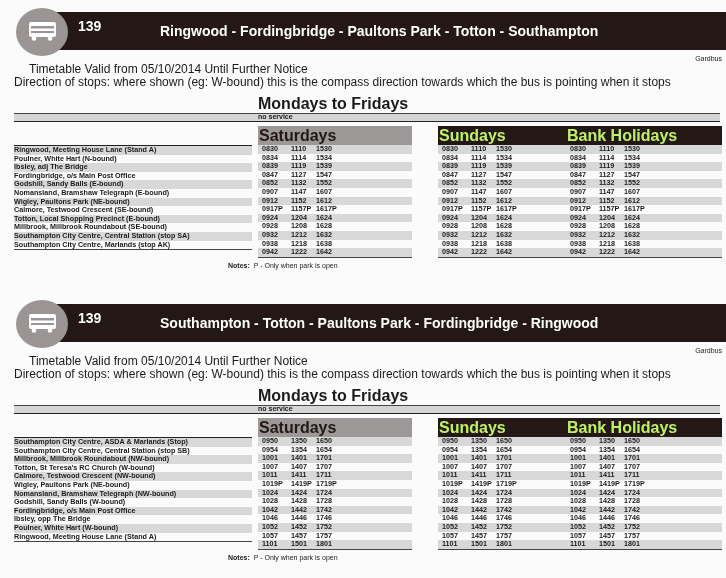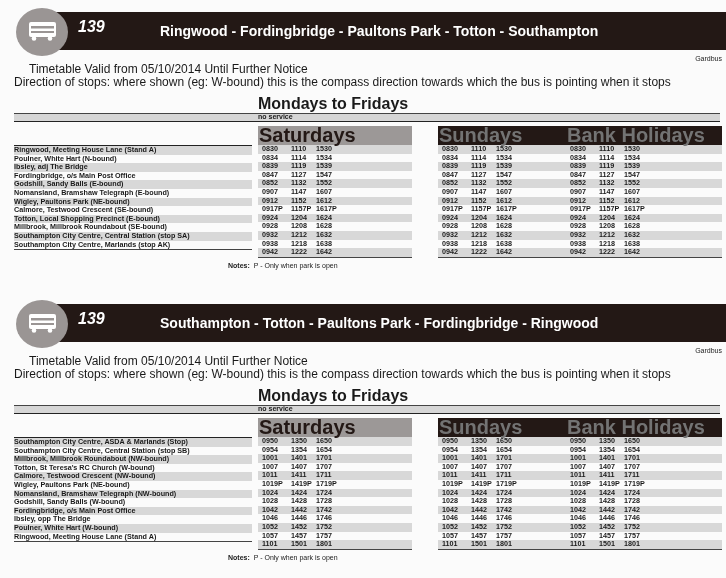--- a/index.html
+++ b/index.html
@@ -4,34 +4,34 @@
 <style>
   * { box-sizing: border-box; margin: 0; padding: 0; }
   html, body { width: 726px; height: 578px; overflow: hidden; background: #fbfbfb; }
   body { font-family: "Liberation Sans", sans-serif; color: #1a1a1a; position: relative; }
 
   .tt { position: absolute; left: 0; width: 726px; }
 
   .banner { position: absolute; left: 56px; top: 12px; width: 670px; height: 38px; background: #231815; }
   .bus-circle { position: absolute; left: 16px; top: 8px; width: 52px; height: 48px; border-radius: 50%; background: #9a9594; z-index: 2; }
   .bus-circle svg { position: absolute; left: 13px; top: 14px; }
-  .route-num { position: absolute; left: 78px; top: 18px; font-size: 16px; font-weight: bold; color: #fff; z-index: 3; font-style: italic; }
+  .route-num { position: absolute; left: 78px; top: 18px; font-size: 14px; font-weight: bold; color: #fff; z-index: 3; }
   .route-title { position: absolute; left: 160px; top: 23px; font-size: 14px; font-weight: bold; color: #fff; z-index: 3; white-space: nowrap; }
   .operator { position: absolute; right: 4px; top: 55px; font-size: 7px; color: #222; }
   .valid { position: absolute; left: 29px; top: 63px; font-size: 12px; line-height: 13px; }
   .direction { position: absolute; left: 14px; top: 76px; font-size: 12px; line-height: 13px; white-space: nowrap; }
   .mf-title { position: absolute; left: 258px; top: 95px; font-size: 16px; font-weight: bold; }
   .mf-bar { position: absolute; left: 14px; top: 113px; width: 706px; height: 9px; background: #d6d6d6; border-top: 1px solid #444; border-bottom: 1px solid #222; }
   .mf-bar span { position: absolute; left: 244px; top: -1px; font-size: 7px; font-weight: bold; }
 
   .stops { position: absolute; left: 14px; top: 145px; width: 238px; }
   .col { position: absolute; top: 126px; }
-  .col-head { height: 19px; font-size: 20px; font-weight: bold; padding-left: 1px; line-height: 19px; }
+  .col-head { height: 19px; font-size: 16px; font-weight: bold; padding-left: 1px; line-height: 19px; }
   .col-head.sat { background: #9c9897; color: #231815; }
-  .col-head.dark { background: #231815; color: #737373; }
+  .col-head.dark { background: #231815; color: #bef264; }
   .row { height: 8.6px; font-size: 7.2px; font-weight: bold; line-height: 8.6px; white-space: nowrap; overflow: hidden; }
   .row:nth-child(odd) { background: #d8d8d8; }
   .rows { border-bottom: 1.5px solid #444; }
   .stops .rows { border-top: 1.5px solid #222; }
   .times span { display: inline-block; width: 25px; padding-left: 4px; }
   .times span:first-child { width: 29px; }
 
   .notes { position: absolute; left: 228px; top: 262px; font-size: 7px; }
   .notes b { font-weight: bold; }
 </style>

